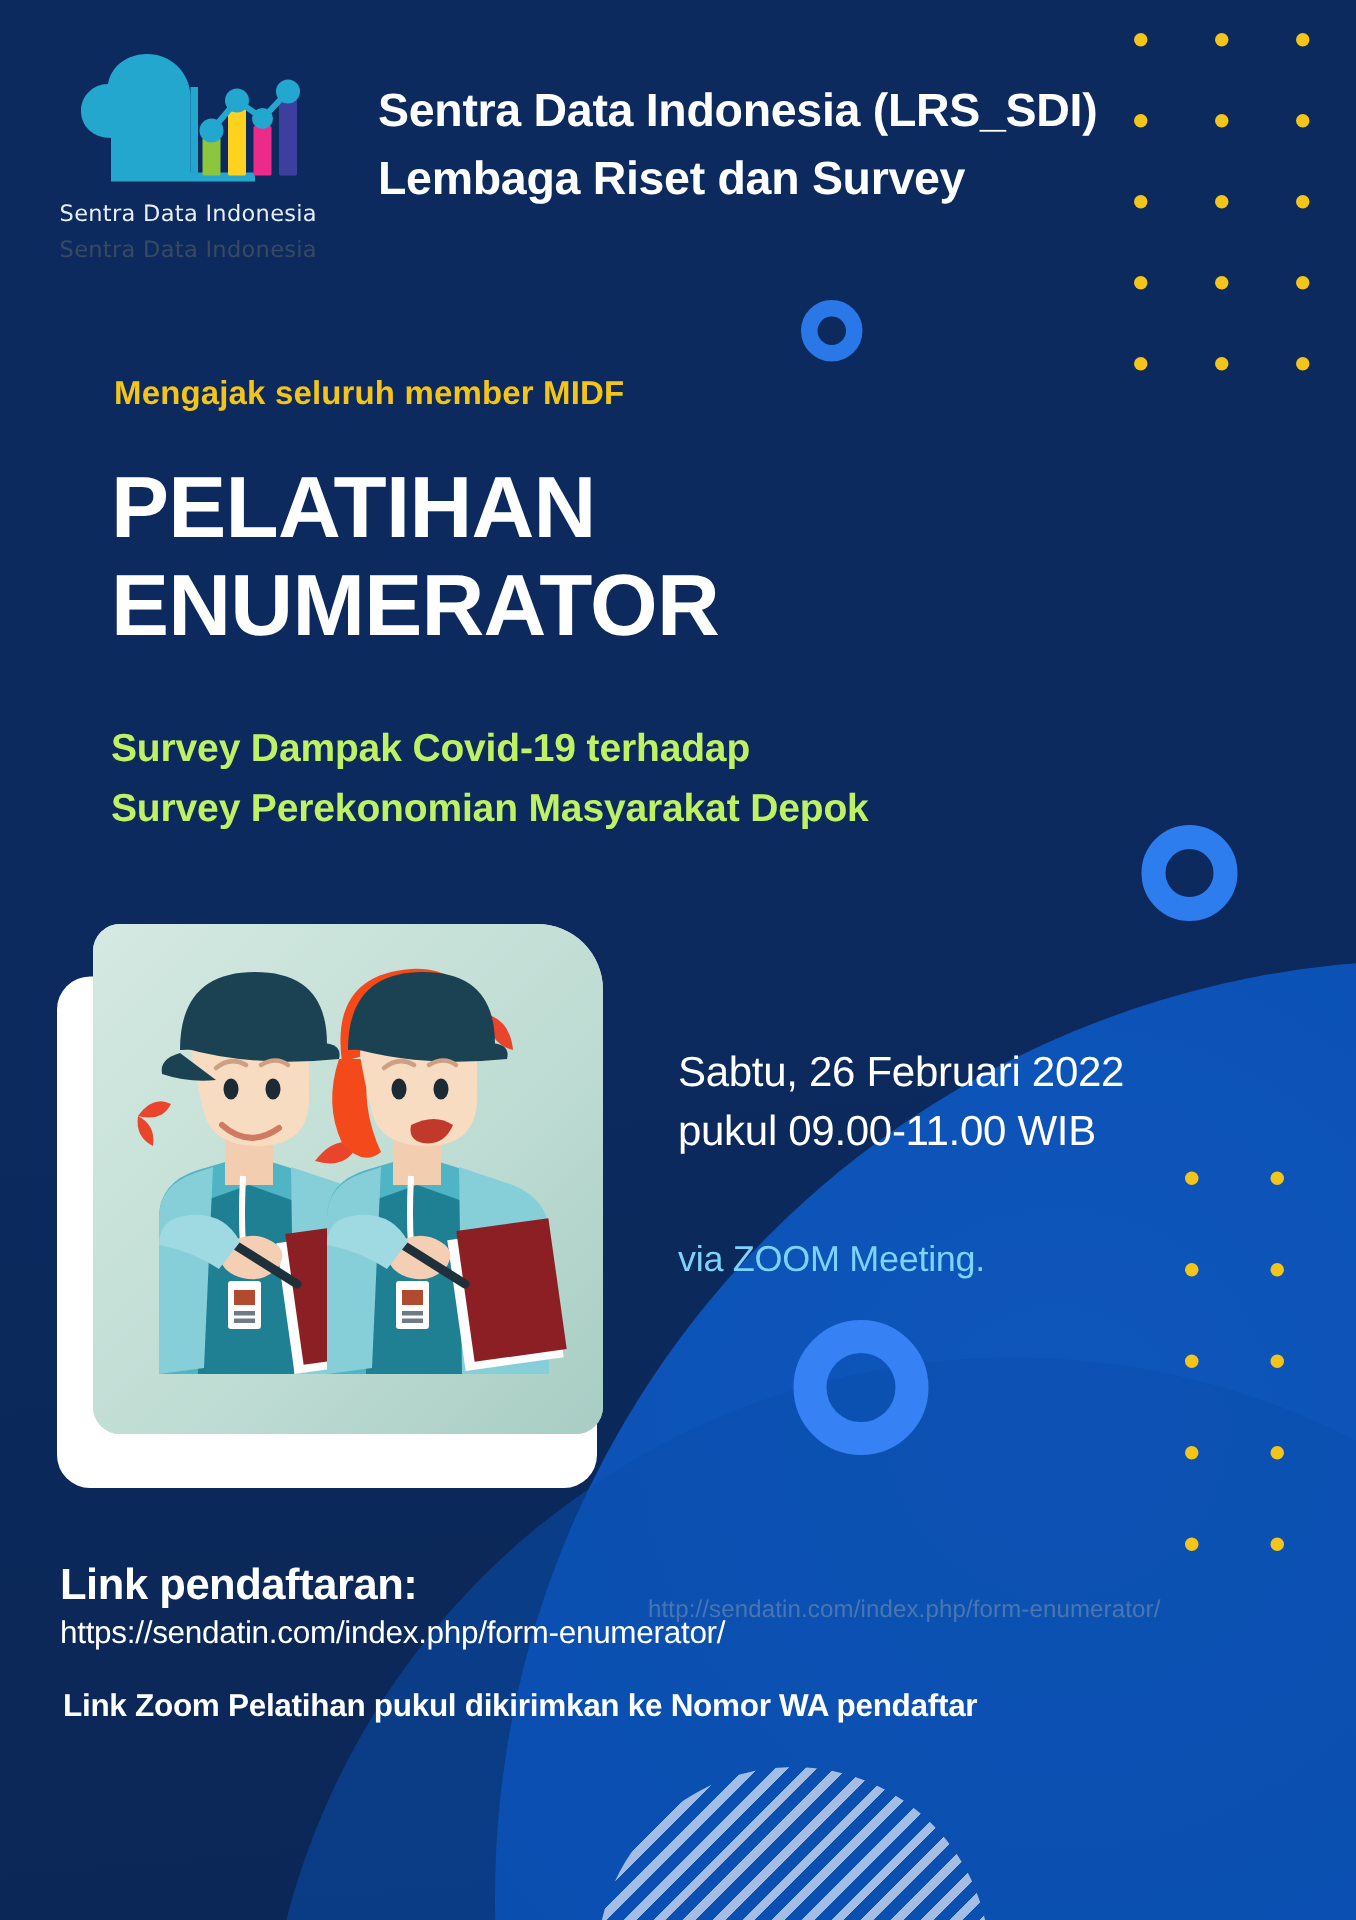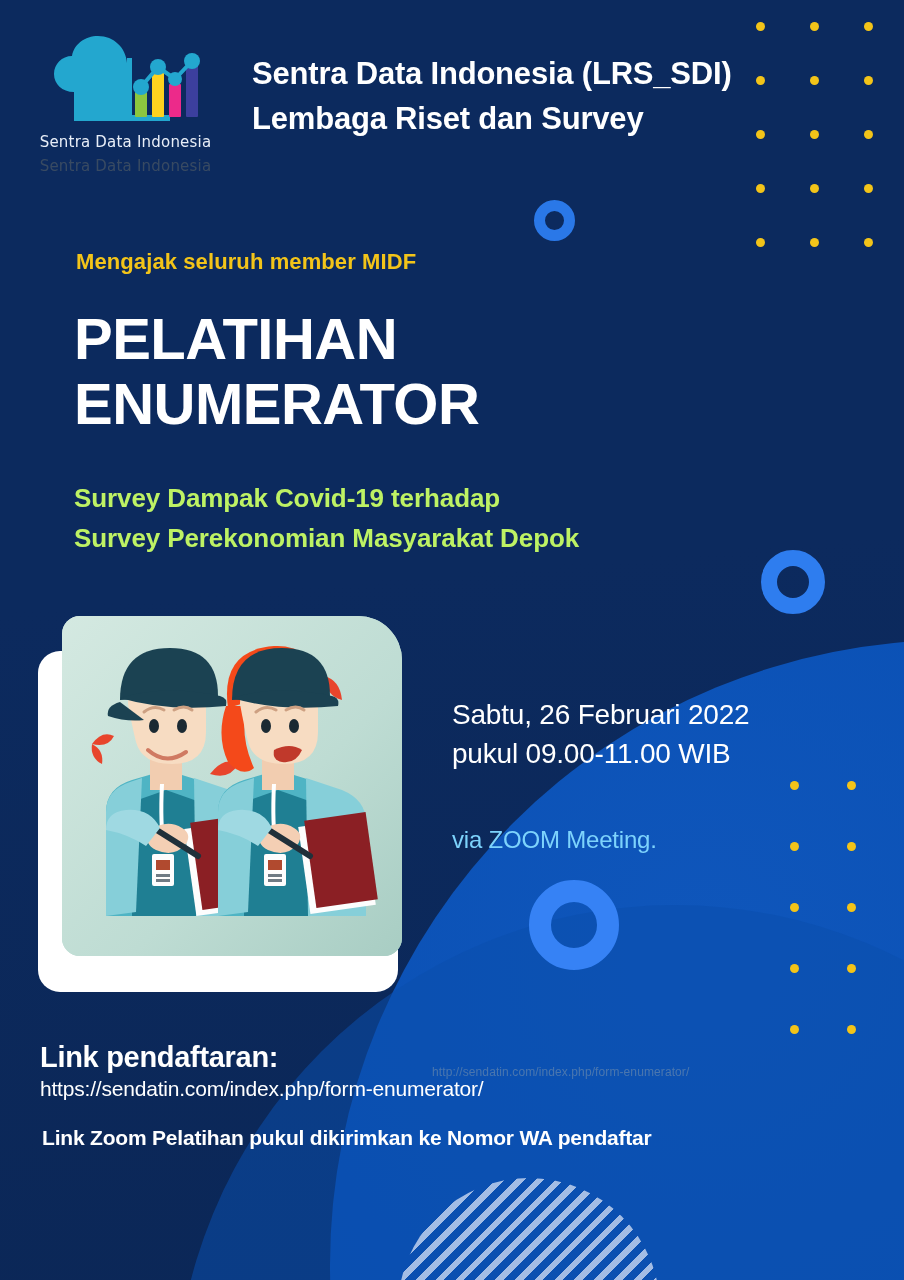--- a/index.html
+++ b/index.html
@@ -172,21 +172,21 @@
   }
   .reg-url{
     position:absolute; left:40px; top:1077px;
     color:#ffffff;
     font-size:21px;
     letter-spacing:-.2px;
   }
   .reg-url-ghost{
     position:absolute; left:432px; top:1065px;
     color:rgba(200,195,170,.33);
-    font-size:12px;
+    font-size:16px;
     letter-spacing:.1px;
   }
   .wa-note{
     position:absolute; left:42px; top:1126px;
     color:#ffffff;
     font-size:21px;
     font-weight:bold;
     letter-spacing:-.2px;
   }
 </style>

